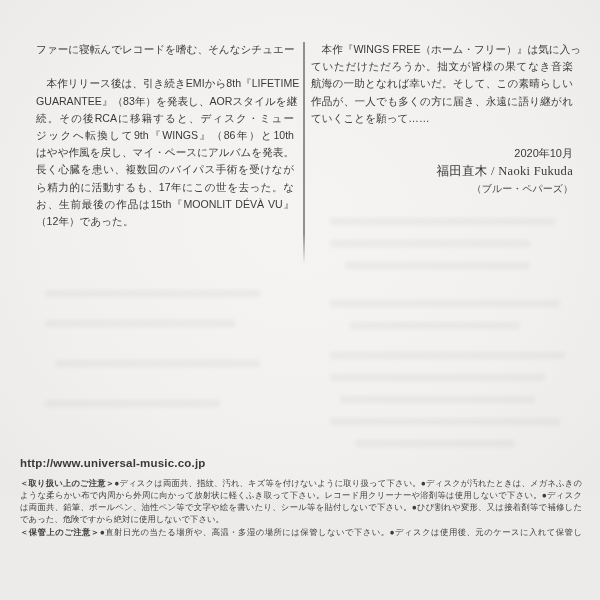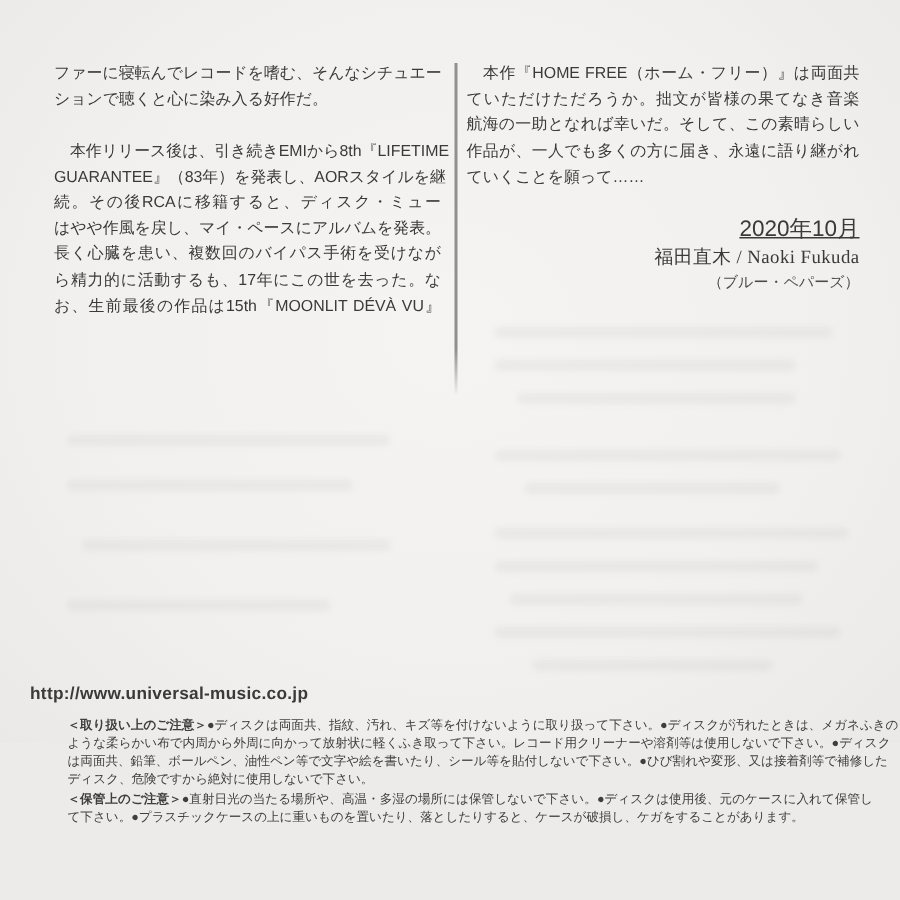--- a/index.html
+++ b/index.html
@@ -26,34 +26,33 @@
     white-space:nowrap;
   }
   .line.last{text-align-last:left;white-space:normal;}
   
   .divider{
     position:absolute;left:303px;top:42px;width:1.5px;height:222px;
     background:linear-gradient(to bottom,#909090 0%,#8f8f8f 86%,rgba(143,143,143,0) 100%);
   }
   
   .signature{position:absolute;left:311px;top:144px;width:262px;text-align:right;}
-  .sig-date{font-size:15px;line-height:18px;text-decoration:underline;}
+  .sig-date{font-size:11px;line-height:18px;}
   .sig-name{font-size:12.5px;line-height:19px;letter-spacing:.3px;font-family:Liberation Serif, serif;}
   .sig-group{font-size:10px;line-height:15px;color:#4a4a4a;}
   
   .footer{position:absolute;left:20px;top:456px;width:562px;}
   .url{font-weight:bold;font-size:11.5px;line-height:14px;letter-spacing:.2px;margin-bottom:7px;}
   .notices{font-size:8.4px;line-height:12.15px;color:#3e3e3e;}
   .notice-para{margin:0;}
   .notice-line{
     text-align:justify;text-align-last:justify;
     -moz-text-align-last:justify;
     text-justify:inter-character;
     white-space:nowrap;
-    margin-left:25px;
   }
   .notice-line.last{text-align-last:left;white-space:normal;}
   .notice-line b{font-weight:bold;}
   
   .ghosting{position:absolute;inset:0;pointer-events:none;}
   .ghosting i{
     position:absolute;display:block;height:7px;border-radius:3px;
     background:rgba(150,150,155,.10);filter:blur(2px);
   }
   .ghosting i:nth-child(1){left:330px;top:218px;width:225px;}
@@ -89,60 +88,60 @@
       <i></i>
       <i></i>
       <i></i>
       <i></i>
       <i></i>
   </div>
 
   <div class="col left">
       <div class="para">
         <div class="line">ファーに寝転んでレコードを嗜む、そんなシチュエー</div>
-        <div class="line last">ションで聴くと心に染み入る好作だ。</div>
       </div>
       <div class="para">
         <div class="line">　本作リリース後は、引き続きEMIから8th『LIFETIME</div>
         <div class="line">GUARANTEE』（83年）を発表し、AORスタイルを継</div>
         <div class="line">続。その後RCAに移籍すると、ディスク・ミュー</div>
+        <div class="line">ジックへ転換して9th『WINGS』（86年）と10th</div>
         <div class="line">はやや作風を戻し、マイ・ペースにアルバムを発表。</div>
         <div class="line">長く心臓を患い、複数回のバイパス手術を受けなが</div>
         <div class="line">ら精力的に活動するも、17年にこの世を去った。な</div>
         <div class="line">お、生前最後の作品は15th『MOONLIT DÉVÀ VU』</div>
+        <div class="line last">（12年）であった。</div>
       </div>
     </div>
 
   <div class="divider"></div>
 
   <div class="col right">
       <div class="para">
-        <div class="line">　本作『HOME FREE（ホーム・フリー）』は両面共</div>
+        <div class="line">　本作『WINGS FREE（ホーム・フリー）』は気に入っ</div>
         <div class="line">ていただけただろうか。拙文が皆様の果てなき音楽</div>
         <div class="line">航海の一助となれば幸いだ。そして、この素晴らしい</div>
         <div class="line">作品が、一人でも多くの方に届き、永遠に語り継がれ</div>
         <div class="line last">ていくことを願って……</div>
       </div>
     </div>
 
   <div class="signature">
     <div class="sig-date">2020年10月</div>
     <div class="sig-name">福田直木 / Naoki Fukuda</div>
     <div class="sig-group">（ブルー・ペパーズ）</div>
   </div>
 
   <div class="footer">
     <div class="url">http://www.universal-music.co.jp</div>
     <div class="notices">
         <div class="notice-para">
           <div class="notice-line"><b>＜取り扱い上のご注意＞</b>●ディスクは両面共、指紋、汚れ、キズ等を付けないように取り扱って下さい。●ディスクが汚れたときは、メガネふきの</div>
           <div class="notice-line">ような柔らかい布で内周から外周に向かって放射状に軽くふき取って下さい。レコード用クリーナーや溶剤等は使用しないで下さい。●ディスク</div>
           <div class="notice-line">は両面共、鉛筆、ボールペン、油性ペン等で文字や絵を書いたり、シール等を貼付しないで下さい。●ひび割れや変形、又は接着剤等で補修した</div>
-          <div class="notice-line last">ディスク、危険ですから絶対に使用しないで下さい。</div>
+          <div class="notice-line last">であった、危険ですから絶対に使用しないで下さい。</div>
         </div>
         <div class="notice-para">
           <div class="notice-line"><b>＜保管上のご注意＞</b>●直射日光の当たる場所や、高温・多湿の場所には保管しないで下さい。●ディスクは使用後、元のケースに入れて保管し</div>
-          <div class="notice-line last">て下さい。●プラスチックケースの上に重いものを置いたり、落としたりすると、ケースが破損し、ケガをすることがあります。</div>
         </div>
       </div>
   </div>
 
 </div>
 
 </body></html>

